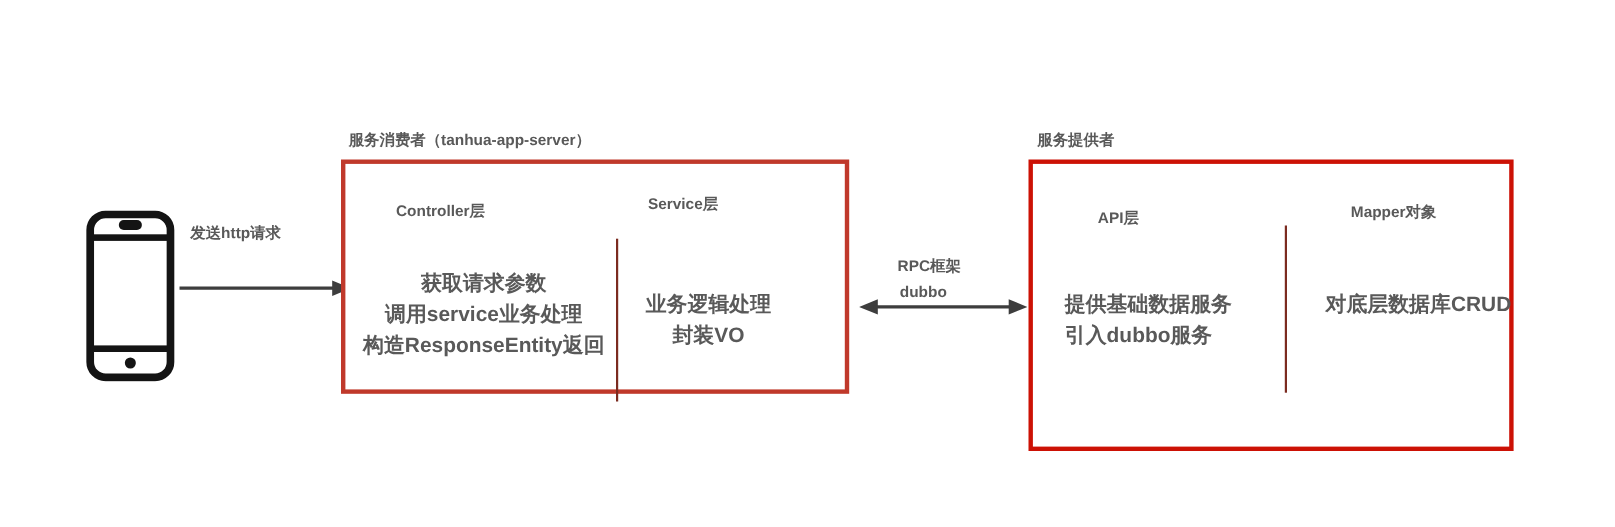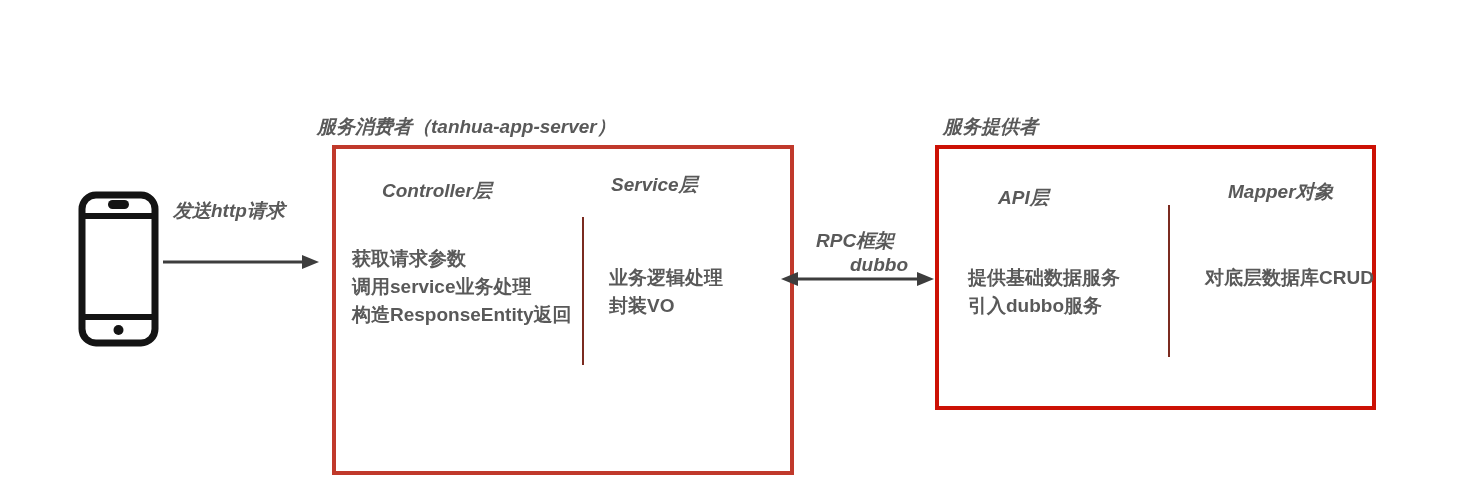--- a/index.html
+++ b/index.html
@@ -14,28 +14,29 @@
   .canvas{
     position:relative;
     width:1468px;height:479px;
     background:#ffffff;
     font-family:"Liberation Sans","DejaVu Sans",sans-serif;
     font-weight:bold;
     color:var(--text);
     overflow:hidden;
   }
   .abs{position:absolute;}
-  .label{font-size:19px;line-height:22px;white-space:nowrap;font-style:italic;}
+  .label{font-size:14px;line-height:22px;white-space:nowrap;}
   .box{
     box-sizing:border-box;
     background:#fff;
   }
   .consumer-box{
-    left:332px;top:145px;width:462px;height:330px;
+    left:310px;top:145px;width:462px;height:213px;
     border:4px solid var(--consumer-border);
+    text-align:center;
   }
   .provider-box{
     left:935px;top:145px;width:441px;height:265px;
     border:4px solid var(--provider-border);
   }
   .divider{
     width:2px;background:var(--divider);
   }
   .col-text{font-size:19px;line-height:28px;white-space:nowrap;}
   svg{display:block;}
@@ -77,21 +78,21 @@
       <div>构造ResponseEntity返回</div>
     </div>
 
     <div class="abs col-text" style="left:273px;top:115px;">
       <div>业务逻辑处理</div>
       <div>封装VO</div>
     </div>
   </div>
 
   <div class="abs label" style="left:816px;top:230px;">RPC框架</div>
-  <div class="abs label" style="left:818px;top:254px;margin-left:32px;">dubbo</div>
+  <div class="abs label" style="left:818px;top:254px;">dubbo</div>
   <div class="abs" style="left:781px;top:269px;width:153px;height:20px;">
     <svg width="153" height="20" viewBox="0 0 153 20">
       <polygon points="0,10 17,3 17,17" fill="var(--arrow)"></polygon>
       <line x1="13" y1="10" x2="140" y2="10" stroke="var(--arrow)" stroke-width="3"></line>
       <polygon points="153,10 136,3 136,17" fill="var(--arrow)"></polygon>
     </svg>
   </div>
 
   <div class="abs label" style="left:943px;top:116px;">服务提供者</div>
 

